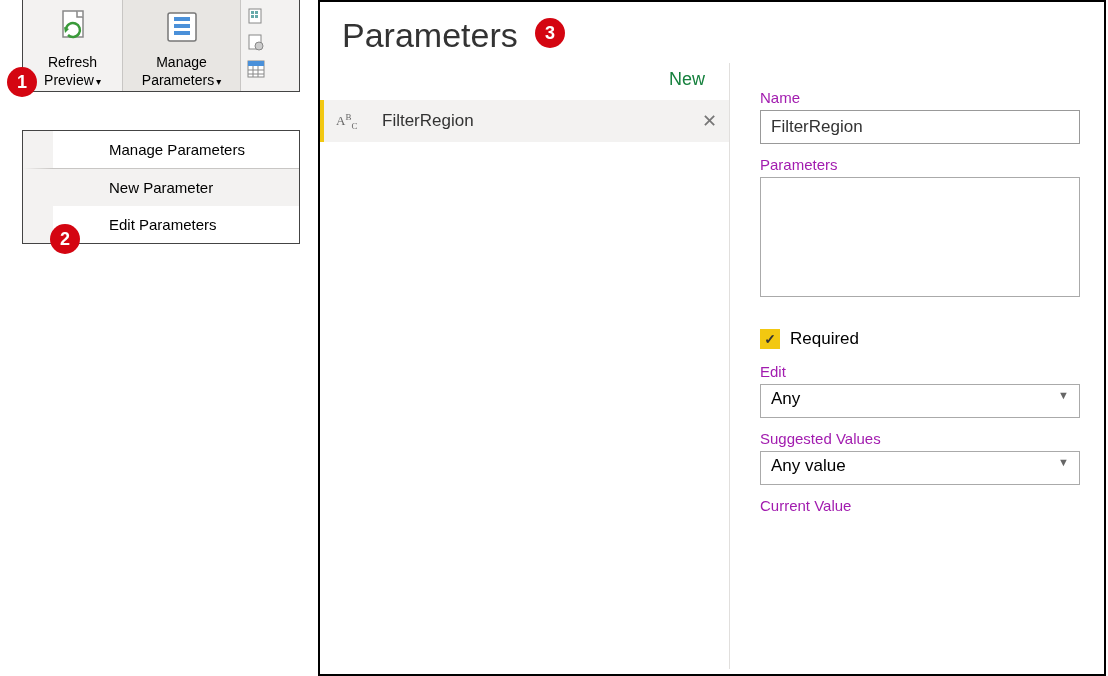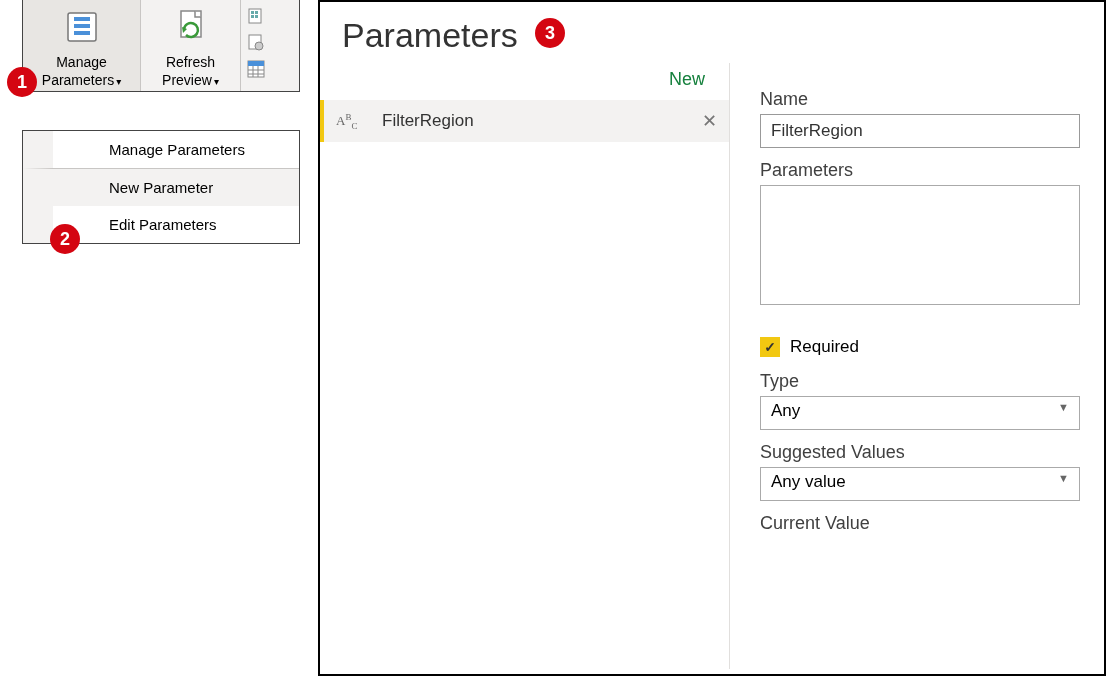--- a/index.html
+++ b/index.html
@@ -108,22 +108,22 @@
     .param-row .x { color: #777; font-size: 18px; cursor:pointer; }
 
     .form {
       flex: 1;
       padding: 18px 20px 10px 30px;
       display: flex;
       flex-direction: column;
       gap: 4px;
     }
     .form-label {
-      font-size: 18px;
-      color: #404040;
+      font-size: 15px;
+      color: #a21caf;
       margin-top: 8px;
     }
     .form-input {
       width: 320px;
       height: 34px;
       border: 1px solid #999;
       padding: 4px 10px;
       font-size: 17px;
       font-family: inherit;
       color: #333;
@@ -183,47 +183,47 @@
       z-index: 50;
     }
     .badge1 { top: 67px; left: 7px; }
     .badge2 { top: 224px; left: 50px; }
     .badge3 { top: 18px; left: 535px; }
   </style>
 </head>
 <body>
 
 <div class="ribbon">
+  <div class="ribbon-btn ribbon-sep" style="width:100px;">
+    <div class="ribbon-icon">
+      <svg width="44" height="44" viewBox="0 0 44 44">
+        <rect x="12" y="4" width="20" height="26" fill="#fff" stroke="#888" stroke-width="1.5"></rect>
+        <polyline points="26,4 26,10 32,10" fill="#fff" stroke="#888" stroke-width="1.5"></polyline>
+        <path d="M 15 22 A 7 7 0 1 1 17 28" fill="none" stroke="#3a9a3a" stroke-width="2.5"></path>
+        <polygon points="13,20 18,22 14,26" fill="#3a9a3a"></polygon>
+      </svg>
+    </div>
+    <div class="ribbon-label">
+      <span>Refresh</span><br>
+      <span>Preview</span><span class="dropdown-caret">▾</span>
+    </div>
+  </div>
+
   <div class="ribbon-btn ribbon-sep" style="width:118px; background:#e8e6e3;">
     <div class="ribbon-icon">
       <svg width="44" height="44" viewBox="0 0 44 44">
         <rect x="8" y="6" width="28" height="28" rx="2" fill="#fff" stroke="#777" stroke-width="1.5"></rect>
         <rect x="14" y="10" width="16" height="4" fill="#4a90d9"></rect>
         <rect x="14" y="17" width="16" height="4" fill="#4a90d9"></rect>
         <rect x="14" y="24" width="16" height="4" fill="#4a90d9"></rect>
       </svg>
     </div>
     <div class="ribbon-label">
       <span>Manage</span><br>
       <span>Parameters</span><span class="dropdown-caret">▾</span>
-    </div>
-  </div>
-
-  <div class="ribbon-btn ribbon-sep" style="width:100px;">
-    <div class="ribbon-icon">
-      <svg width="44" height="44" viewBox="0 0 44 44">
-        <rect x="12" y="4" width="20" height="26" fill="#fff" stroke="#888" stroke-width="1.5"></rect>
-        <polyline points="26,4 26,10 32,10" fill="#fff" stroke="#888" stroke-width="1.5"></polyline>
-        <path d="M 15 22 A 7 7 0 1 1 17 28" fill="none" stroke="#3a9a3a" stroke-width="2.5"></path>
-        <polygon points="13,20 18,22 14,26" fill="#3a9a3a"></polygon>
-      </svg>
-    </div>
-    <div class="ribbon-label">
-      <span>Refresh</span><br>
-      <span>Preview</span><span class="dropdown-caret">▾</span>
     </div>
   </div>
 
   <div class="ribbon-small-col">
     <div class="small-icon">
       <svg width="20" height="20" viewBox="0 0 20 20">
           <rect x="3" y="2" width="12" height="14" fill="#fff" stroke="#888"></rect>
           <rect x="5" y="4" width="3" height="3" fill="#6aa"></rect>
           <rect x="9" y="4" width="3" height="3" fill="#6aa"></rect>
           <rect x="5" y="8" width="3" height="3" fill="#6aa"></rect>
@@ -273,21 +273,21 @@
       <input class="form-input" value="FilterRegion" style="">
 
       <div class="form-label">Parameters</div>
       <textarea class="form-textarea" style=""></textarea>
 
       <div class="checkbox-row">
         <div class="checkbox">✓</div>
         <span style="font-size:17px;">Required</span>
       </div>
 
-      <div class="form-label">Type</div>
+      <div class="form-label">Edit</div>
       <div class="form-select">
         <span>Any</span>
         <span class="sel-caret">▼</span>
       </div>
 
       <div class="form-label">Suggested Values</div>
       <div class="form-select">
         <span>Any value</span>
         <span class="sel-caret">▼</span>
       </div>

